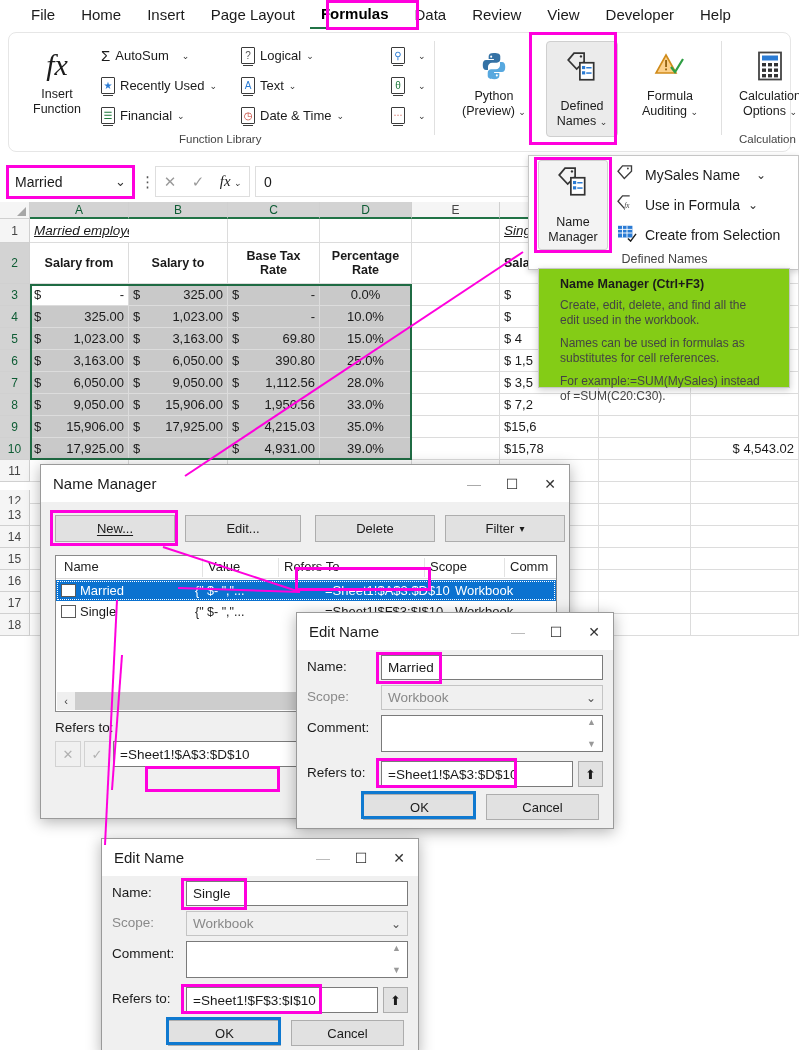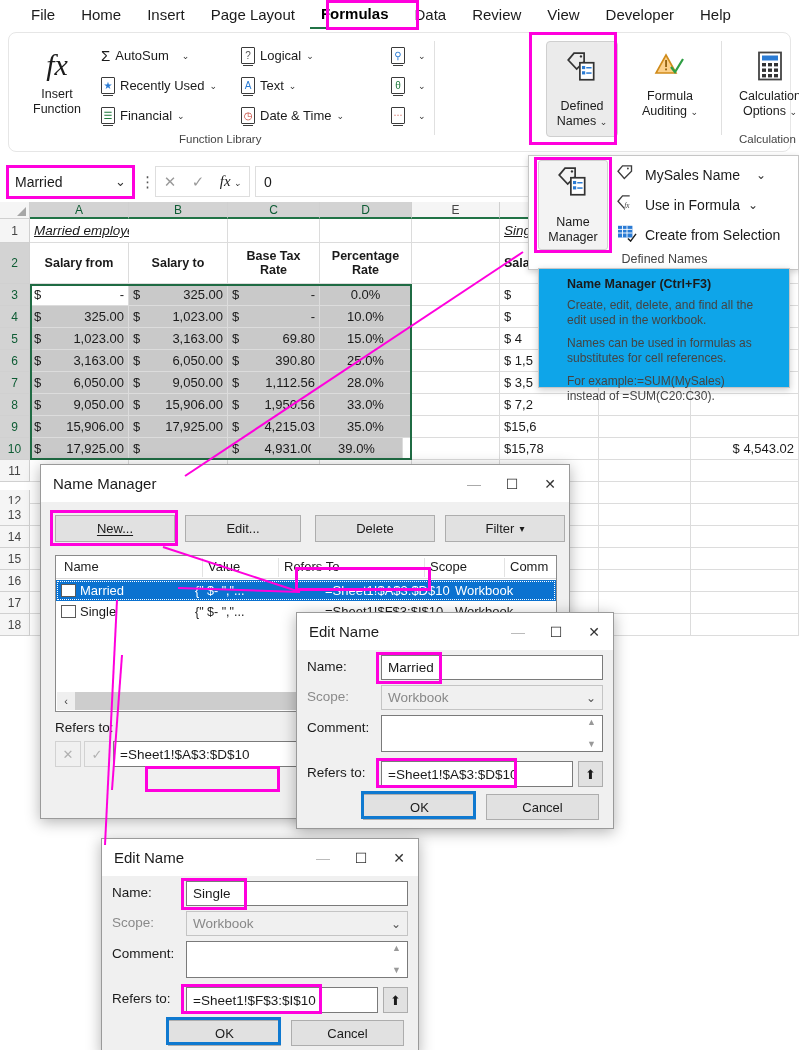--- a/index.html
+++ b/index.html
@@ -107,22 +107,22 @@
   #nm-bigbtn{
     position:absolute; left:538px; top:160px; width:70px; height:90px;
     background:#f3f3f3; border:1px solid #d0d0d0; border-radius:3px;
     display:flex; flex-direction:column; align-items:center; justify-content:flex-end;
     font-size:12.5px; line-height:15px; text-align:center; padding-bottom:4px; z-index:5;
   }
 
   
   #tooltip{
     position:absolute; left:538px; top:268px; width:252px; height:120px;
-    background:#0ea5e9; border:1px solid #c6c6c6; box-shadow:0 2px 7px rgba(0,0,0,.2);
-    padding:8px 28px; font-size:12px; color:#444; line-height:15px; z-index:6;
+    background:#84cc16; border:1px solid #c6c6c6; box-shadow:0 2px 7px rgba(0,0,0,.2);
+    padding:8px 21px; font-size:12px; color:#444; line-height:15px; z-index:6;
   }
   #tooltip .tt-title{ font-weight:bold; color:#1b1b1b; font-size:12.5px; margin-bottom:6px;}
   #tooltip p{ margin:0 0 8px 0; }
 
   
   .dlg{ position:absolute; background:#f0f0f0; border:1px solid #9a9a9a; box-shadow:0 3px 14px rgba(0,0,0,.3);}
   .dlg-title{ background:#fff; display:flex; align-items:center; height:37px; padding-left:12px; font-size:15px; color:#1b1b1b;}
   .dlg-btns{ margin-left:auto; display:flex; align-items:center; height:37px;}
   .dlg-btns span{ width:38px; height:37px; display:flex; align-items:center; justify-content:center; font-size:14px; color:#333;}
   .btn{
@@ -246,20 +246,32 @@
     <div class="smallitem" style="left:382px; top:74px;">
       <span class="bookicon">
           <span class="gl" style="color:#c0392b; font-size:9px;">⋯</span>
         </span>
       <span class="chev" style="margin-left:8px">⌄</span>
     </div>
 
     <div class="grp-label" style="left:170px; top:100px;">Function Library</div>
     <div class="grp-sep" style="left:425px;"></div>
 
+    <div class="bigbtn" style="left:443px; top:10px; width:84px;">
+      <div style="height:46px; display:flex; align-items:center; justify-content:center;">
+        <svg width="30" height="30" viewBox="0 0 32 32" aria-hidden="true">
+          <path d="M15.7 2c-3.6 0-5.4 1.2-5.4 3.6v3h5.6v1H7.6C5.2 9.6 4 11.4 4 14.9c0 3.5 1.2 5.3 3.6 5.3h2v-3.4c0-2.4 1.9-4.3 4.3-4.3h5.2c2 0 3.6-1.6 3.6-3.6V5.6C22.7 3.2 20.9 2 15.7 2z" fill="#3572A5"></path>
+          <circle cx="13" cy="6" r="1.1" fill="#fff"></circle>
+          <path d="M16.3 30c3.6 0 5.4-1.2 5.4-3.6v-3h-5.6v-1h8.3c2.4 0 3.6-1.8 3.6-5.3 0-3.5-1.2-5.3-3.6-5.3h-2v3.4c0 2.4-1.9 4.3-4.3 4.3h-5.2c-2 0-3.6 1.6-3.6 3.6v3.3C9.3 28.8 11.1 30 16.3 30z" fill="#57a8df"></path>
+          <circle cx="19" cy="26" r="1.1" fill="#fff"></circle>
+        </svg>
+      </div>
+      <div>Python</div>
+      <div><span>(Preview)</span> <span class="chev">⌄</span></div>
+    </div>
 
     <div class="bigbtn" style="left:537px; top:8px; width:72px; height:96px; background:#ebebeb; border:1px solid #cfcfcf; border-radius:4px; display:flex; flex-direction:column; align-items:center; justify-content:flex-end; padding-bottom:6px;">
       <div style="position:absolute; left:0; right:0; top:8px; display:flex; justify-content:center;">
         <svg width="34" height="34" viewBox="0 0 32 32" aria-hidden="true">
           <path d="M17 3H8.5L3 9.5 11 18l7-7V3z" fill="none" stroke="#333" stroke-width="1.6"></path>
           <circle cx="15" cy="6" r="1.1" fill="#333"></circle>
           <rect x="14" y="12" width="13" height="16" fill="#fff" stroke="#333" stroke-width="1.6"></rect>
           <rect x="16" y="15" width="3" height="3" fill="#2a7bd4"></rect>
           <rect x="20" y="16" width="5" height="1.4" fill="#2a7bd4"></rect>
           <rect x="16" y="20" width="3" height="3" fill="#2a7bd4"></rect>
@@ -506,21 +518,21 @@
       <span>17,925.00</span>
     </div>
   <div class="cell money shaded" style="left:129px; top:236px; width:99px; height:22px;">
       <span class="cur">$</span>
       <span></span>
     </div>
   <div class="cell money shaded" style="left:228px; top:236px; width:92px; height:22px;">
       <span class="cur">$</span>
       <span>4,931.00</span>
     </div>
-  <div class="cell ctr shaded" style="left:311px; top:236px; width:92px; height:22px;">39.0%</div>
+  <div class="cell ctr shaded" style="left:320px; top:236px; width:92px; height:22px;">39.0%</div>
   <div class="cell" style="left:412px; top:236px; width:88px; height:22px;"></div>
   <div class="cell" style="left:500px; top:236px; width:99px; height:22px;">$15,78</div>
   <div class="cell" style="left:599px; top:236px; width:92px; height:22px;"></div>
   <div class="cell money" style="left:691px; top:236px; width:108px; height:22px; justify-content:flex-end;">
       <span>$  4,543.02</span>
     </div>
 
   <div class="cell" style="left:30px; top:258px; width:99px; height:22px;"></div>
   <div class="cell" style="left:129px; top:258px; width:99px; height:22px;"></div>
   <div class="cell" style="left:228px; top:258px; width:92px; height:22px;"></div>

